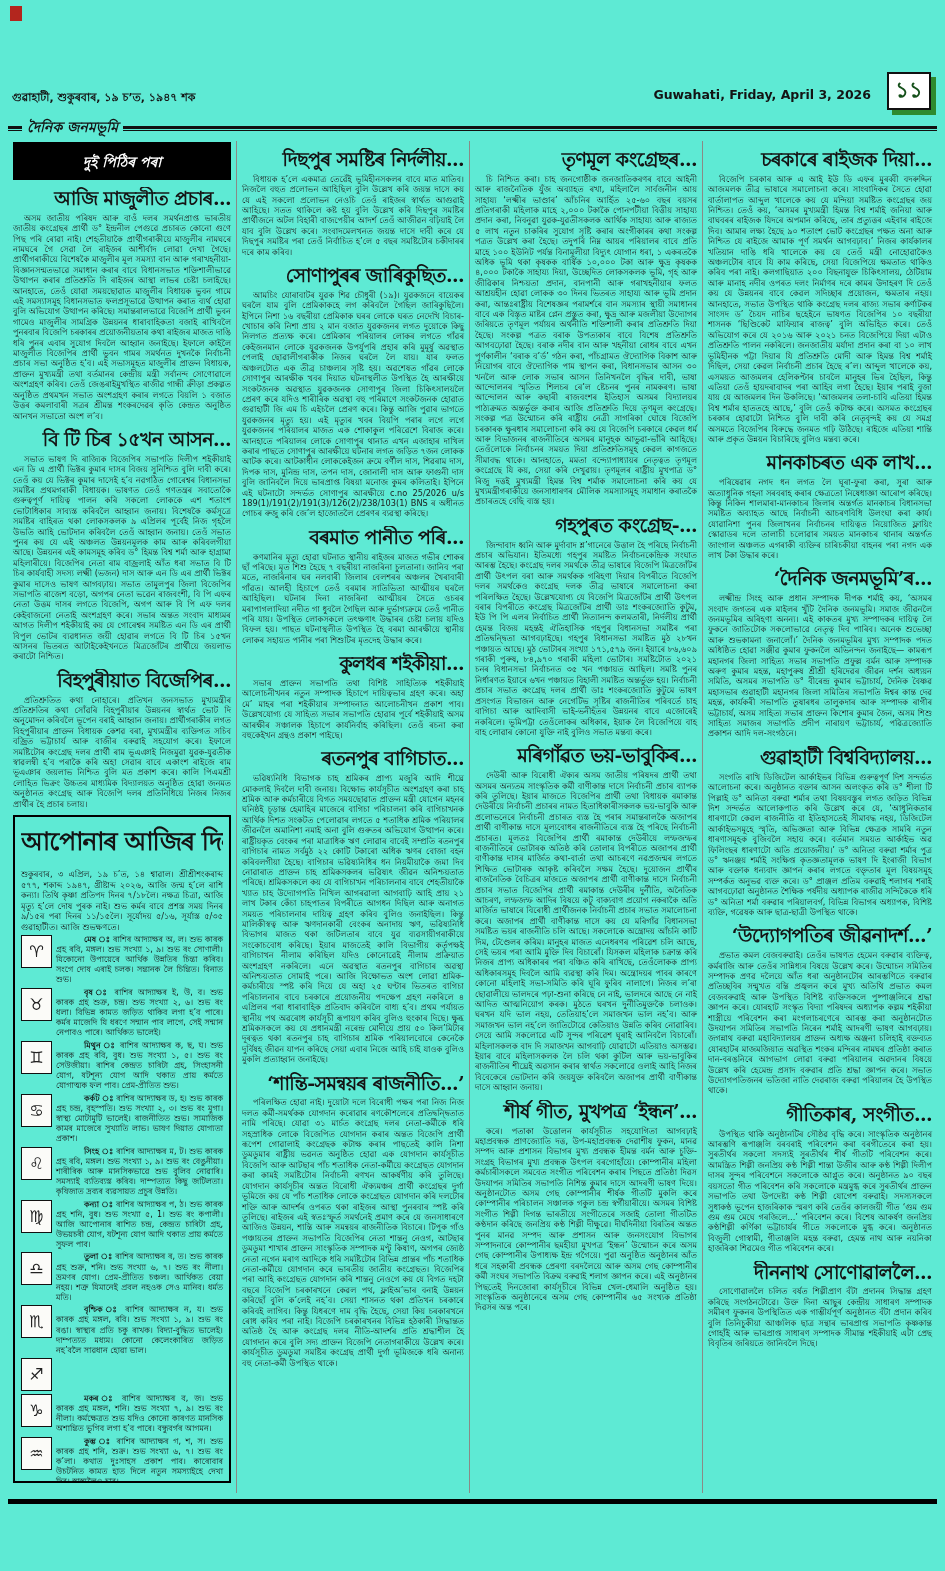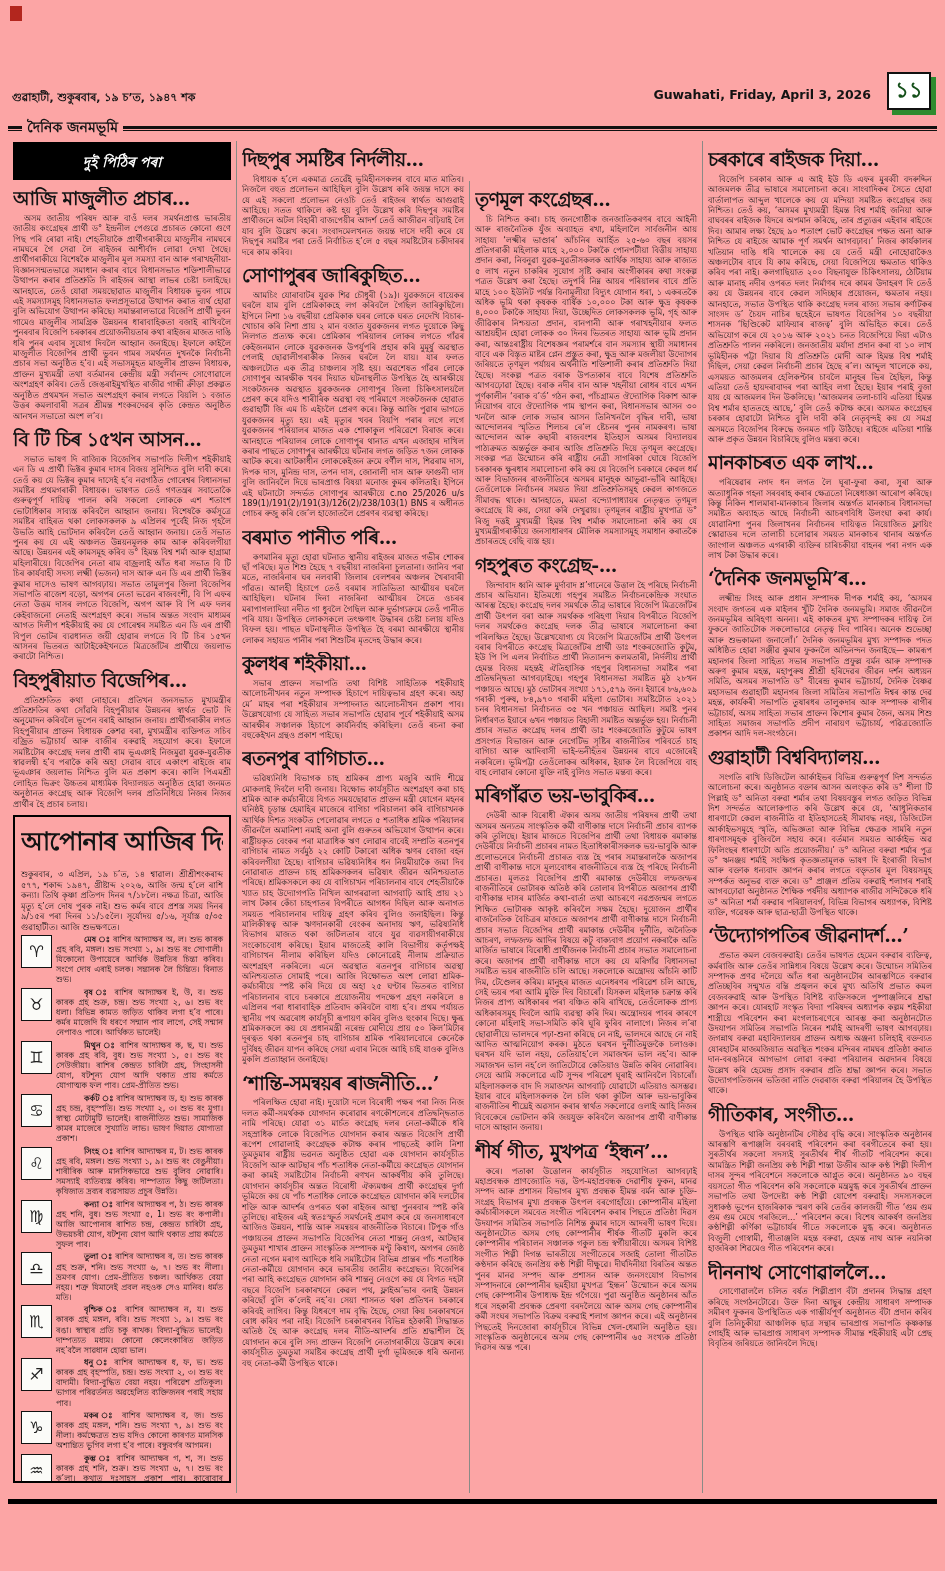--- a/index.html
+++ b/index.html
@@ -1,39 +1,39 @@
 <!DOCTYPE html>
 <html><head>
 <meta charset="utf-8">
 <style>
   html,body{margin:0;padding:0;background:#e8e8e4;}
-  .page{position:relative;width:945px;height:1571px;background:#fca5a5;margin:0 auto;
+  .page{position:relative;width:945px;height:1571px;background:#5eead4;margin:0 auto;
         font-family:"DejaVu Sans","Liberation Sans",sans-serif;color:#141414;overflow:hidden;}
   .reg-mark{position:absolute;left:10px;top:6px;width:12px;height:15px;background:#b3261e;}
   .topbar{position:absolute;top:74px;left:10px;right:10px;height:38px;}
   .date-left{position:absolute;left:2px;bottom:4px;font-size:11px;font-weight:600;white-space:nowrap;}
   .date-right{position:absolute;right:64px;bottom:10px;font-size:12.5px;font-weight:700;white-space:nowrap;}
   .pagenum{position:absolute;right:4px;top:-2px;width:40px;height:34px;background:#fff;border:2px solid #111;
            box-shadow:5px 5px 0 #2e8b2e;display:flex;align-items:center;justify-content:center;
            font-size:21px;font-weight:800;color:#15501a;}
-  .mastrule{position:absolute;top:116px;left:8px;right:8px;display:flex;align-items:center;gap:5px;}
+  .mastrule{position:absolute;top:116px;left:8px;right:8px;display:flex;align-items:center;gap:5px;font-style:italic;}
   .dbl{height:5px;border-top:3px solid #111;border-bottom:1.5px solid #111;box-sizing:border-box;}
   .dbl.short{width:14px;}
   .dbl.long{flex:1;}
   .mast-text{font-size:14px;font-weight:800;white-space:nowrap;font-family:"DejaVu Serif","Liberation Serif",serif;}
   .content{position:absolute;top:141px;left:8px;right:8px;height:1352px;display:flex;}
   .col{overflow:hidden;padding:0 5px;box-sizing:border-box;}
   .col + .col{border-left:1px solid #8a8a86;}
   .col1{width:228px;}
   .col2{width:233px;}
-  .col3{width:233px;margin-top:40px;}
+  .col3{width:233px;}
   .col4{flex:1;}
   .banner{background:#000;color:#fff;text-align:center;font-size:14px;font-weight:700;font-style:italic;
           padding:9px 0 5px;margin:1px 0 2px;white-space:nowrap;overflow:hidden;}
-  .headline{font-size:19px;font-weight:800;text-align:left;line-height:1.2;margin:7px 0 3px;
+  .headline{font-size:19px;font-weight:800;text-align:right;line-height:1.2;margin:7px 0 3px;
             letter-spacing:-0.6px;white-space:nowrap;overflow:hidden;
             font-family:"DejaVu Serif","Liberation Serif",serif;}
   .body-text{font-size:8.2px;line-height:1.27;text-align:justify;text-indent:11px;margin:0 0 2px;
              word-break:break-word;color:#1b1b1b;}
   .horoscope{border:2.5px solid #000;margin-top:6px;padding:3px 6px 4px;height:668px;box-sizing:border-box;overflow:hidden;}
   .h-title{font-size:25px;font-weight:800;text-align:center;letter-spacing:-1px;margin:2px 0 4px;
            white-space:nowrap;overflow:hidden;font-family:"DejaVu Serif","Liberation Serif",serif;}
   .h-intro{font-size:8.2px;line-height:1.28;text-align:justify;margin:0 0 3px;}
   .h-entry{display:flex;gap:4px;margin:2.5px 0;align-items:flex-start;}
   .z-icon{flex:0 0 29px;height:31px;border:1px solid #111;display:flex;align-items:center;justify-content:center;
@@ -129,21 +129,20 @@
         <div class="h-entry">
           <span class="z-icon">
               <span>♏</span>
             </span>
           <p><b>বৃশ্চিক ঃ</b> <span>ৰাশিৰ আদ্যাক্ষৰ ন, য। শুভ কাৰক গ্ৰহ মঙ্গল, ৰবি। শুভ সংখ্যা ১, ৯। শুভ ৰং ৰঙা। স্বাস্থ্যৰ প্ৰতি চকু ৰাখক। বিদ্যা-বুদ্ধিত ভালেই। দাম্পত্যত মধ্যম। কোনো কেলেংকাৰিত জড়িত নহ’বলৈ সাৱধান হোৱা ভাল।</span></p>
         </div>
         <div class="h-entry">
           <span class="z-icon">
               <span>♐</span>
             </span>
-          <p><b>ধনু ঃ</b> <span>ৰাশিৰ আদ্যাক্ষৰ ধ, ফ, ভ। শুভ কাৰক গ্ৰহ বৃহস্পতি, চন্দ্ৰ। শুভ সংখ্যা ২, ৩। শুভ ৰং বাদামী। বিদ্যা-বুদ্ধিত বেয়া নহয়। পৰিৱেশ প্ৰতিকূল। ভাগ্যৰ পৰিৱৰ্তনত অৱহেলিত ব্যক্তিজনৰ পৰাই সহায় পাব।</span></p>
         </div>
         <div class="h-entry">
           <span class="z-icon">
               <span>♑</span>
             </span>
           <p><b>মকৰ ঃ</b> <span>ৰাশিৰ আদ্যাক্ষৰ ব, জ। শুভ কাৰক গ্ৰহ মঙ্গল, শনি। শুভ সংখ্যা ৭, ৯। শুভ ৰং নীলা। কৰ্মক্ষেত্ৰত শুভ যদিও কোনো কাৰণত মানসিক অশান্তিত ভুগিব লগা হ’ব পাৰে। বন্ধুবৰ্গৰ আগমন।</span></p>
         </div>
         <div class="h-entry">
           <span class="z-icon">
               <span>♒</span>

